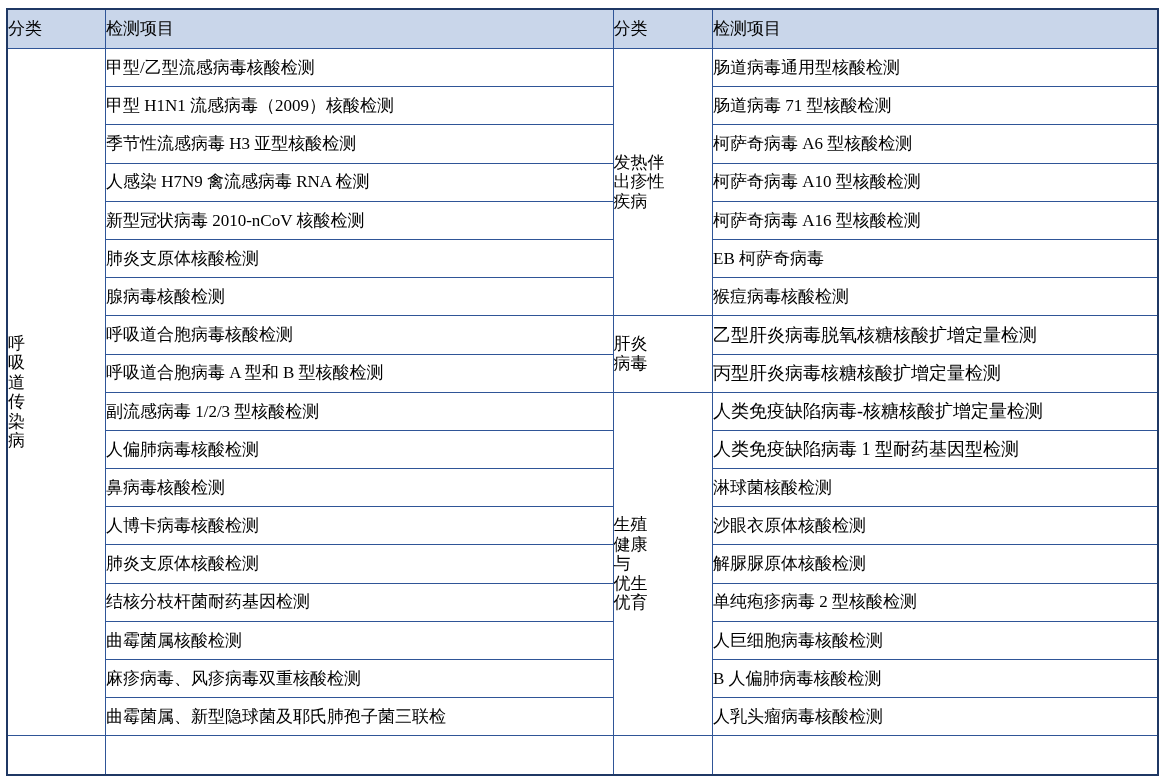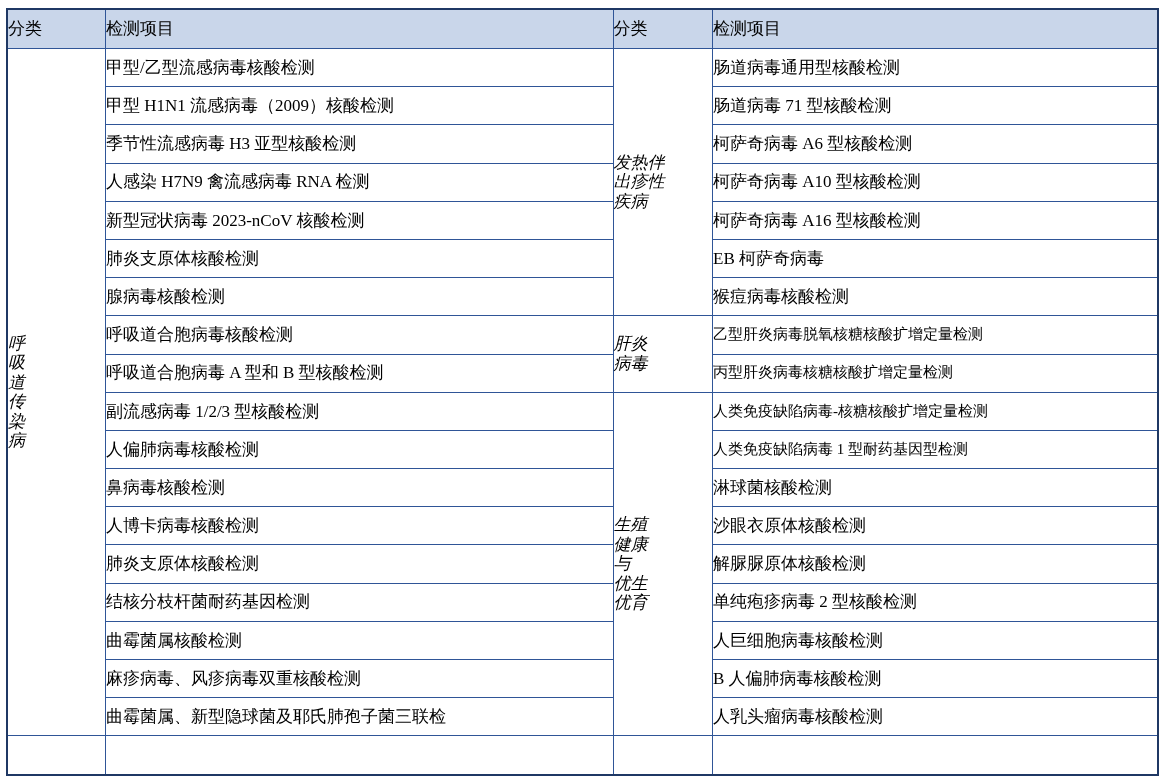--- a/index.html
+++ b/index.html
@@ -48,28 +48,27 @@
   .col-cat2 { width: 96px; }
   .col-item2 { width: 430px; }
 
   td.item {
     height: 37.2px;
     padding: 0 6px;
     white-space: nowrap;
     overflow: hidden;
   }
   td.item.small {
-    font-size: 15px;
+    font-size: 18px;
   }
   td.cat {
     font-weight: bold;
     font-size: 19px;
     line-height: 1.32;
     padding: 0 4px;
-    font-style: italic;
   }
   td.cat.vertical {
     letter-spacing: 0;
   }
   .vstack {
     display: block;
   }
   .vstack span {
     display: block;
   }
@@ -122,21 +121,21 @@
       </tr>
       <tr>
         <td class="item">季节性流感病毒 H3 亚型核酸检测</td>
         <td class="item">柯萨奇病毒 A6 型核酸检测</td>
       </tr>
       <tr>
         <td class="item">人感染 H7N9 禽流感病毒 RNA 检测</td>
         <td class="item">柯萨奇病毒 A10 型核酸检测</td>
       </tr>
       <tr>
-        <td class="item">新型冠状病毒 2023-nCoV 核酸检测</td>
+        <td class="item">新型冠状病毒 2010-nCoV 核酸检测</td>
         <td class="item">柯萨奇病毒 A16 型核酸检测</td>
       </tr>
       <tr>
         <td class="item">肺炎支原体核酸检测</td>
         <td class="item">EB 柯萨奇病毒</td>
       </tr>
       <tr>
         <td class="item">腺病毒核酸检测</td>
         <td class="item">猴痘病毒核酸检测</td>
       </tr>

